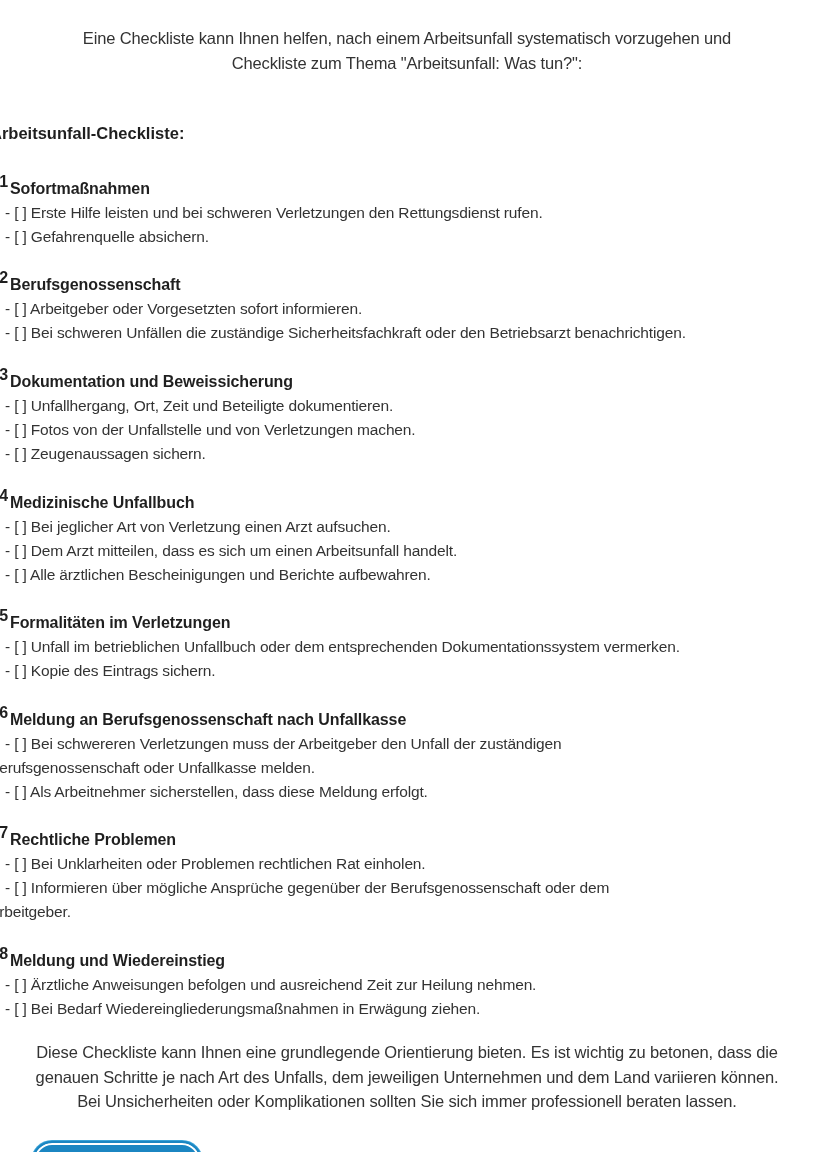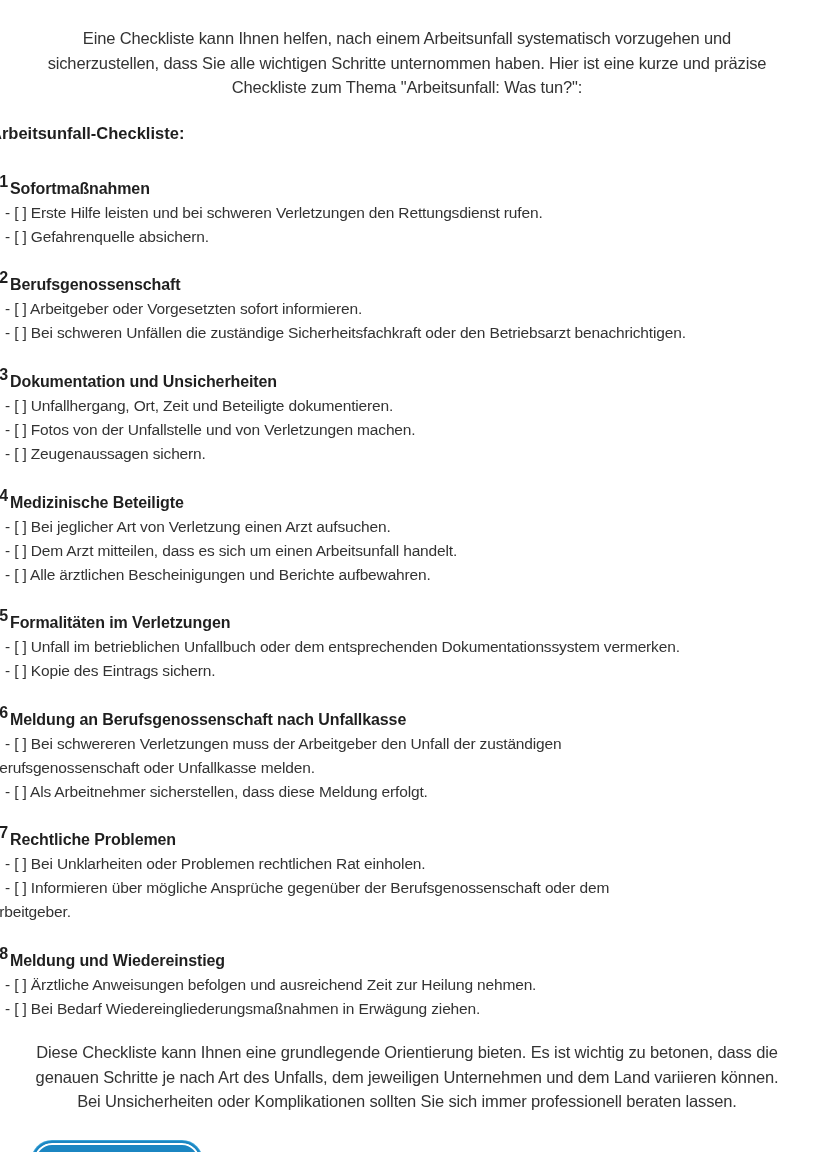--- a/index.html
+++ b/index.html
@@ -105,21 +105,20 @@
       box-sizing: border-box;
     }
   </style>
 </head>
 <body>
 
 <div class="page">
 
   <div class="intro">
     <span class="line">Eine Checkliste kann Ihnen helfen, nach einem Arbeitsunfall systematisch vorzugehen und</span>
-    <span class="line">sicherzustellen, dass Sie alle wichtigen Schritte unternommen haben. Hier ist eine kurze und präzise</span>
     <span class="line">Checkliste zum Thema "Arbeitsunfall: Was tun?":</span>
   </div>
 
   <div class="title">Arbeitsunfall-Checkliste:</div>
 
   <div class="section" style="top:170px;">
     <div class="section-heading">
       <span class="num">1.</span><span>Sofortmaßnahmen</span>
     </div>
     <div class="item"><span class="prefix">- [ ] Erste Hilfe leisten und bei schweren Verletzungen den Rettungsdienst rufen.</span></div>
@@ -129,30 +128,30 @@
   <div class="section" style="top:266px;">
     <div class="section-heading">
       <span class="num">2.</span><span>Berufsgenossenschaft</span>
     </div>
     <div class="item"><span class="prefix">- [ ] Arbeitgeber oder Vorgesetzten sofort informieren.</span></div>
     <div class="item"><span class="prefix">- [ ] Bei schweren Unfällen die zuständige Sicherheitsfachkraft oder den Betriebsarzt benachrichtigen.</span></div>
   </div>
 
   <div class="section" style="top:363px;">
     <div class="section-heading">
-      <span class="num">3.</span><span>Dokumentation und Unsicherheiten</span>
+      <span class="num">3.</span><span>Dokumentation und Beweissicherung</span>
     </div>
     <div class="item"><span class="prefix">- [ ] Unfallhergang, Ort, Zeit und Beteiligte dokumentieren.</span></div>
     <div class="item"><span class="prefix">- [ ] Fotos von der Unfallstelle und von Verletzungen machen.</span></div>
     <div class="item"><span class="prefix">- [ ] Zeugenaussagen sichern.</span></div>
   </div>
 
   <div class="section" style="top:484px;">
     <div class="section-heading">
-      <span class="num">4.</span><span>Medizinische Beteiligte</span>
+      <span class="num">4.</span><span>Medizinische Unfallbuch</span>
     </div>
     <div class="item"><span class="prefix">- [ ] Bei jeglicher Art von Verletzung einen Arzt aufsuchen.</span></div>
     <div class="item"><span class="prefix">- [ ] Dem Arzt mitteilen, dass es sich um einen Arbeitsunfall handelt.</span></div>
     <div class="item"><span class="prefix">- [ ] Alle ärztlichen Bescheinigungen und Berichte aufbewahren.</span></div>
   </div>
 
   <div class="section" style="top:604px;">
     <div class="section-heading">
       <span class="num">5.</span><span>Formalitäten im Verletzungen</span>
     </div>

